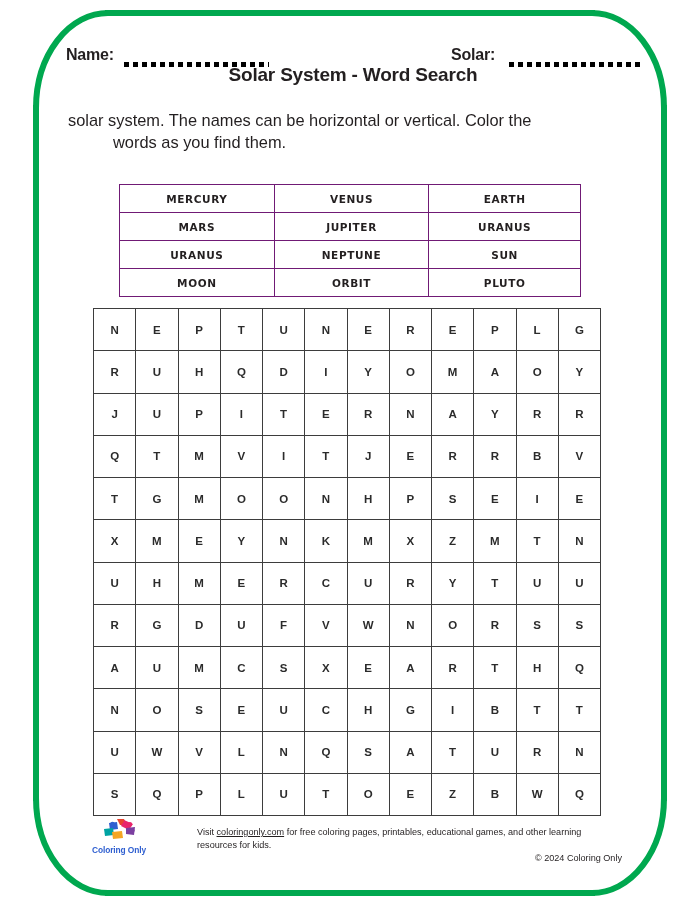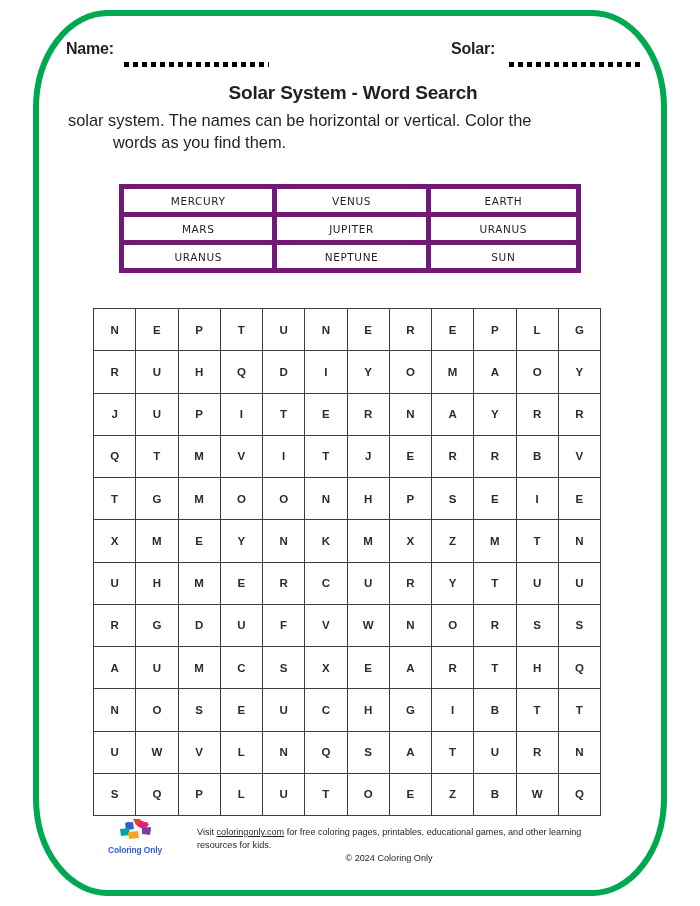--- a/index.html
+++ b/index.html
@@ -26,39 +26,39 @@
   .fr-bottom { left: 105px; right: 105px; bottom: 10px; height: 6px; }
   .fr-left   { top: 105px; bottom: 105px; left: 33px;  width: 6px; }
   .fr-right  { top: 105px; bottom: 105px; right: 33px; width: 6px; }
 
   
   .hdr {
     position: absolute;
     top: 40px; left: 66px; right: 60px;
     height: 40px;
   }
-  .hdr-field { position: absolute; top: 0; display: flex; align-items: flex-start; }
+  .hdr-field { position: absolute; top: 6px; display: flex; align-items: flex-start; }
   .hdr-name { left: 0; }
   .hdr-date { left: 385px; }
   .hdr-label {
     font-size: 16px; font-weight: bold; color: #231f20;
     letter-spacing: -0.2px;
     line-height: 18px;
   }
   .dots-name { left: 58px; width: 145px; }
   .dots-date { left: 443px; width: 135px; }
   .dots-sq {
     position: absolute; top: 22px; height: 5px;
     background: repeating-linear-gradient(to right, #000 0 5px, transparent 5px 9px);
   }
 
   
   .title {
     position: absolute;
-    top: 82px; left: 66px; right: 60px;
+    top: 64px; left: 66px; right: 60px;
     text-align: center;
     font-size: 19px;
     font-weight: bold;
     color: #231f20;
     letter-spacing: -0.2px;
   }
 
   
   .instructions {
     position: absolute;
@@ -72,26 +72,26 @@
   .instructions .last { text-align: left; margin-left: 45px; }
 
   
   .words-table {
     position: absolute;
     top: 184px; left: 119px;
     width: 462px;
     border-collapse: collapse;
   }
   .words-table td {
-    border: 5px solid #701a75;
+    border: 1px solid #701a75;
     height: 28px;
     text-align: center;
     vertical-align: middle;
     font-size: 10.5px;
-    font-weight: normal;
+    font-weight: bold;
     letter-spacing: 0.6px;
     color: #231f20;
     font-family: "DejaVu Sans", sans-serif;
   }
   .wc-0 { width: 155px; }
   .wc-1 { width: 155px; margin-left: 35px; }
   .wc-2 { width: 152px; margin-top: 32px; }
 
   
   .grid-wrap {
@@ -116,42 +116,41 @@
   
   .footer {
     position: absolute;
     bottom: 42px; left: 88px; right: 78px;
     height: 46px;
   }
   .logo {
     position: absolute;
     left: 0; top: 0;
     width: 62px;
-    margin-left: 16px;
   }
   .logo-mark { width: 52px; height: 26px; margin: 0 auto; display:block; }
   .logo-text {
     margin-top: 1px;
     text-align: center;
     font-size: 8.4px;
     font-weight: bold;
     color: #2f5fd0;
     font-family: "Liberation Sans", sans-serif;
     letter-spacing: -0.1px;
   }
   .footer-text {
     position: absolute;
     left: 68px; right: 0; top: 8px;
     font-size: 9.1px;
     color: #231f20;
     line-height: 13px;
     font-family: "Liberation Sans", sans-serif;
   }
   .footer-line1 { text-align: left; margin-left: 41px; }
-  .footer-line2 { text-align: center; }
+  .footer-line2 { text-align: right; }
   .footer-link { text-decoration: underline; color: #231f20; }
 </style>
 </head>
 <body>
 
 <div class="page">
 
   <div class="frame">
     <div class="frame-line fr-top"></div>
     <div class="frame-line fr-bottom"></div>
@@ -192,20 +191,25 @@
       </tr>
       <tr>
         <td class="wc-0">MARS</td>
         <td class="wc-1">JUPITER</td>
         <td class="wc-2">URANUS</td>
       </tr>
       <tr>
         <td class="wc-0">URANUS</td>
         <td class="wc-1">NEPTUNE</td>
         <td class="wc-2">SUN</td>
+      </tr>
+      <tr>
+        <td class="wc-0">MOON</td>
+        <td class="wc-1">ORBIT</td>
+        <td class="wc-2">PLUTO</td>
       </tr>
     </tbody>
   </table>
 
   <div class="grid-wrap">
     <table class="grid">
       <tbody id="grid-body">
           <tr>
             <td>N</td>
             <td>E</td>

